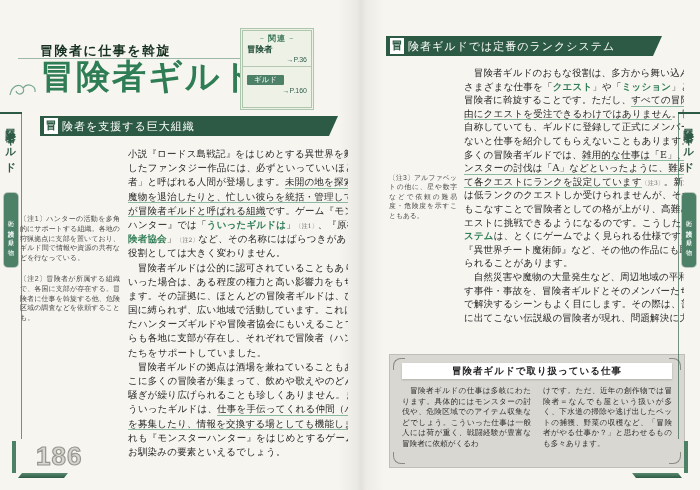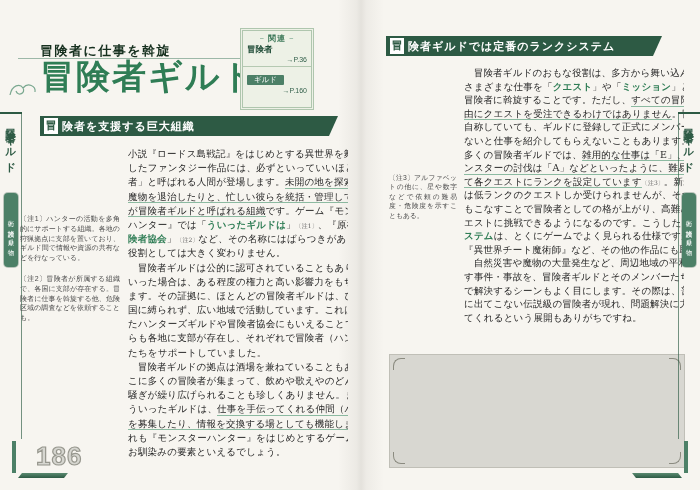--- a/index.html
+++ b/index.html
@@ -44,21 +44,21 @@
   .rel-page{text-align:right;font-family:"Liberation Sans",sans-serif;font-size:7px;color:#33604b;line-height:10px;padding-bottom:1px;}
 
   
   .section-bar{position:absolute;height:20px;background:#2d5a44;
     clip-path:polygon(0 0,100% 0,calc(100% - 9px) 100%,0 100%);
     display:flex;align-items:center;}
   .bar-l{left:40px;top:116px;width:298px;}
   .bar-r{left:386px;top:36px;width:276px;}
   .lead-box{width:14px;height:16px;background:#fff;margin-left:4px;text-align:center;line-height:16px;
     font-weight:bold;font-size:11px;color:#2d5a44;flex:0 0 auto;}
-  .bar-text{color:#fff;font-family:"Liberation Sans",sans-serif;font-weight:bold;font-size:11px;
+  .bar-text{color:#fff;font-family:"Liberation Sans",sans-serif;font-weight:normal;font-size:11px;
     letter-spacing:1px;margin-left:4px;white-space:nowrap;}
 
   
   .body-col{position:absolute;width:220px;font-size:9.5px;color:#262626;}
   .body-left{left:128px;top:147px;}
   .body-right{left:464px;top:66px;}
   .body-left .bl{height:14.2px;line-height:14.2px;}
   .body-right .bl{height:13.6px;line-height:13.6px;}
   .bl{white-space:nowrap;overflow:hidden;letter-spacing:.2px;}
   .kw{color:#2f7d55;font-weight:bold;}
@@ -191,39 +191,44 @@
         <div class="bl">自称していても、ギルドに登録して正式にメンバーになら</div>
         <div class="bl">ないと仕事を紹介してもらえないこともあります。また、</div>
         <div class="bl">多くの冒険者ギルドでは、<span class="ul">雑用的な仕事は「E」、凶暴なモ</span></div>
         <div class="bl"><span class="ul">ンスターの討伐は「A」などといったように、難易度に応じ</span></div>
         <div class="bl"><span class="ul">て各クエストにランクを設定しています</span><span class="ref">〔注3〕</span>。新米冒険者</div>
         <div class="bl">は低ランクのクエストしか受けられませんが、それを何度</div>
         <div class="bl">もこなすことで冒険者としての格が上がり、高難易度のク</div>
         <div class="bl">エストに挑戦できるようになるのです。こうした<span class="kw">ランクシ</span></div>
         <div class="bl"><span class="kw">ステム</span>は、とくにゲームでよく見られる仕様ですが、小説</div>
         <div class="bl">『異世界チート魔術師』など、その他の作品にも取り入れ</div>
+        <div class="bl">られることがあります。</div>
       </div>
     <div>
         <div class="bl">　自然災害や魔物の大量発生など、周辺地域の平和を脅か</div>
         <div class="bl">す事件・事故を、冒険者ギルドとそのメンバーたちが主導</div>
         <div class="bl">で解決するシーンもよく目にします。その際は、普段は表</div>
         <div class="bl">に出てこない伝説級の冒険者が現れ、問題解決に力を貸し</div>
-        <div class="bl">てくれるという展開もありがちですね。</div>
       </div>
   </div>
 
   <div class="notes notes-r">
     <div class="note-block">〔注3〕アルファベットの他に、星や数字などで依頼の難易度・危険度を示すこともある。</div>
   </div>
 
   <div class="job-box">
     <div class="corner c-tl"></div>
     <div class="corner c-tr"></div>
     <div class="corner c-bl"></div>
     <div class="corner c-br"></div>
+    <div class="job-title">冒険者ギルドで取り扱っている仕事</div>
+    <div class="job-cols">
+      <div class="job-col">　冒険者ギルドの仕事は多岐にわたります。具体的にはモンスターの討伐や、危険区域でのアイテム収集などでしょう。こういった仕事は一般人には荷が重く、戦闘経験が豊富な冒険者に依頼がくるわ</div>
+      <div class="job-col">けです。ただ、近年の創作物では冒険者＝なんでも屋という扱いが多く、下水道の掃除や逃げ出したペットの捕獲、野菜の収穫など、「冒険者がやる仕事か？」と思わせるものも多々あります。</div>
+    </div>
   </div>
 
   <div class="edge-tick tick-r"></div>
   <div class="edge-rule rule-r"></div>
   <div class="edge-title etitle-r">冒険者ギルド</div>
   <div class="chapter-tab ctab-r">街と施設／乗り物</div>
 
   <div class="pagenum pn-r">
     <div class="pn-bar"></div>
   </div>

